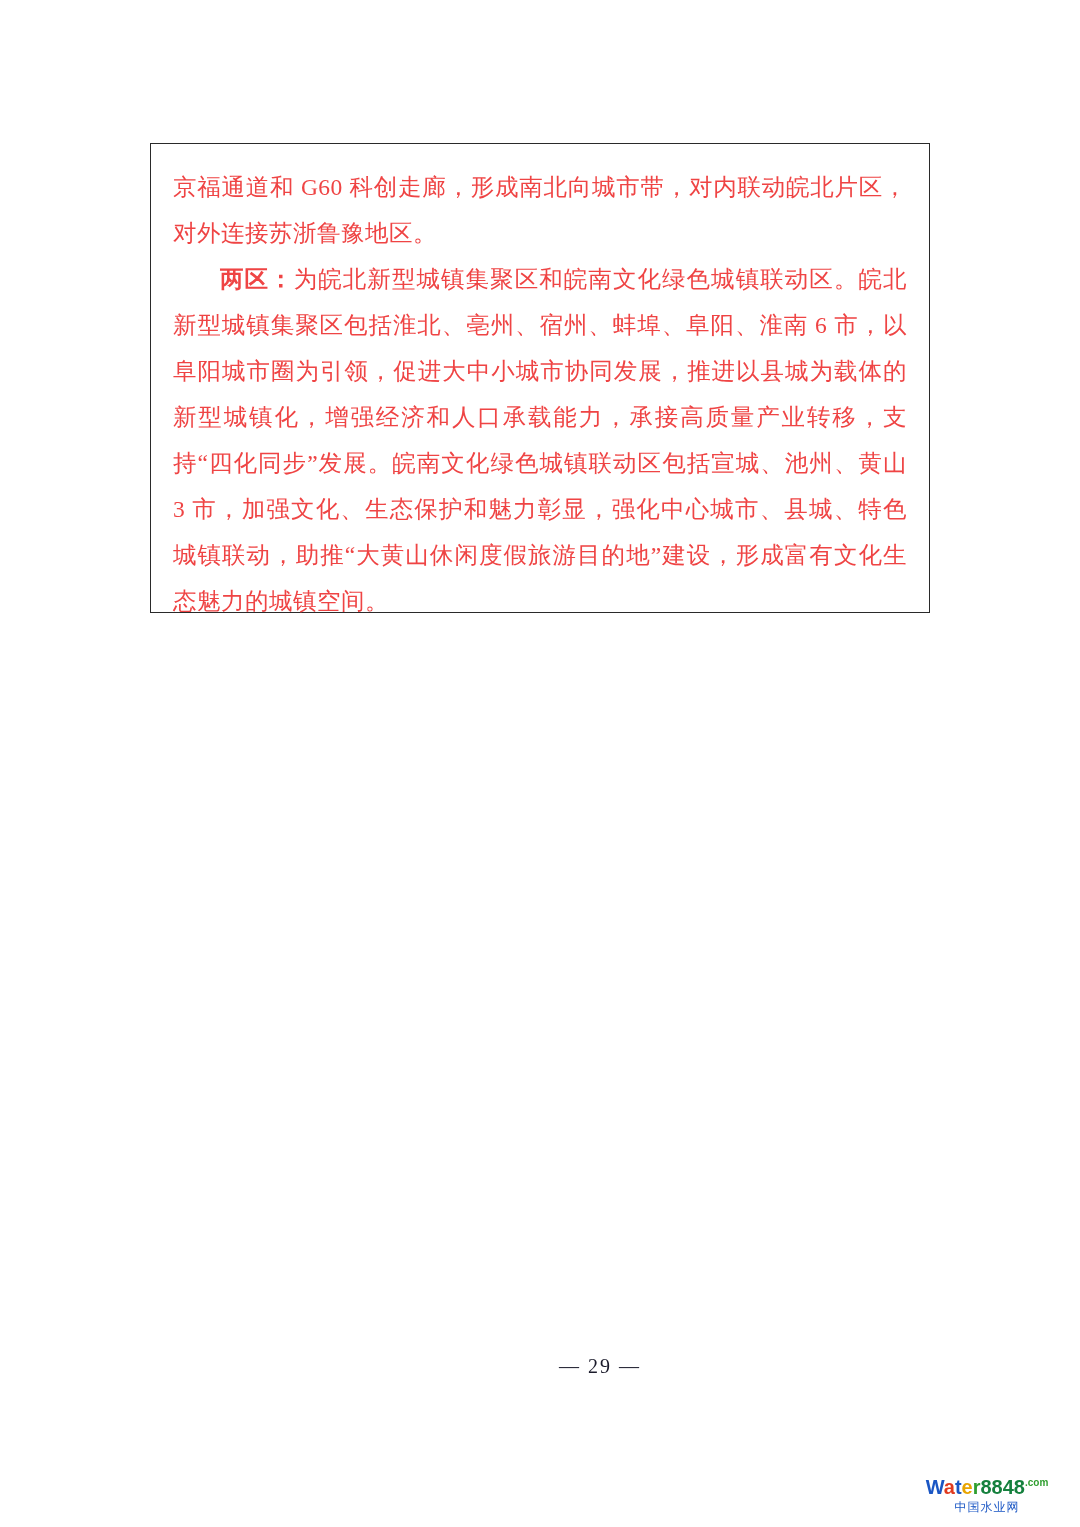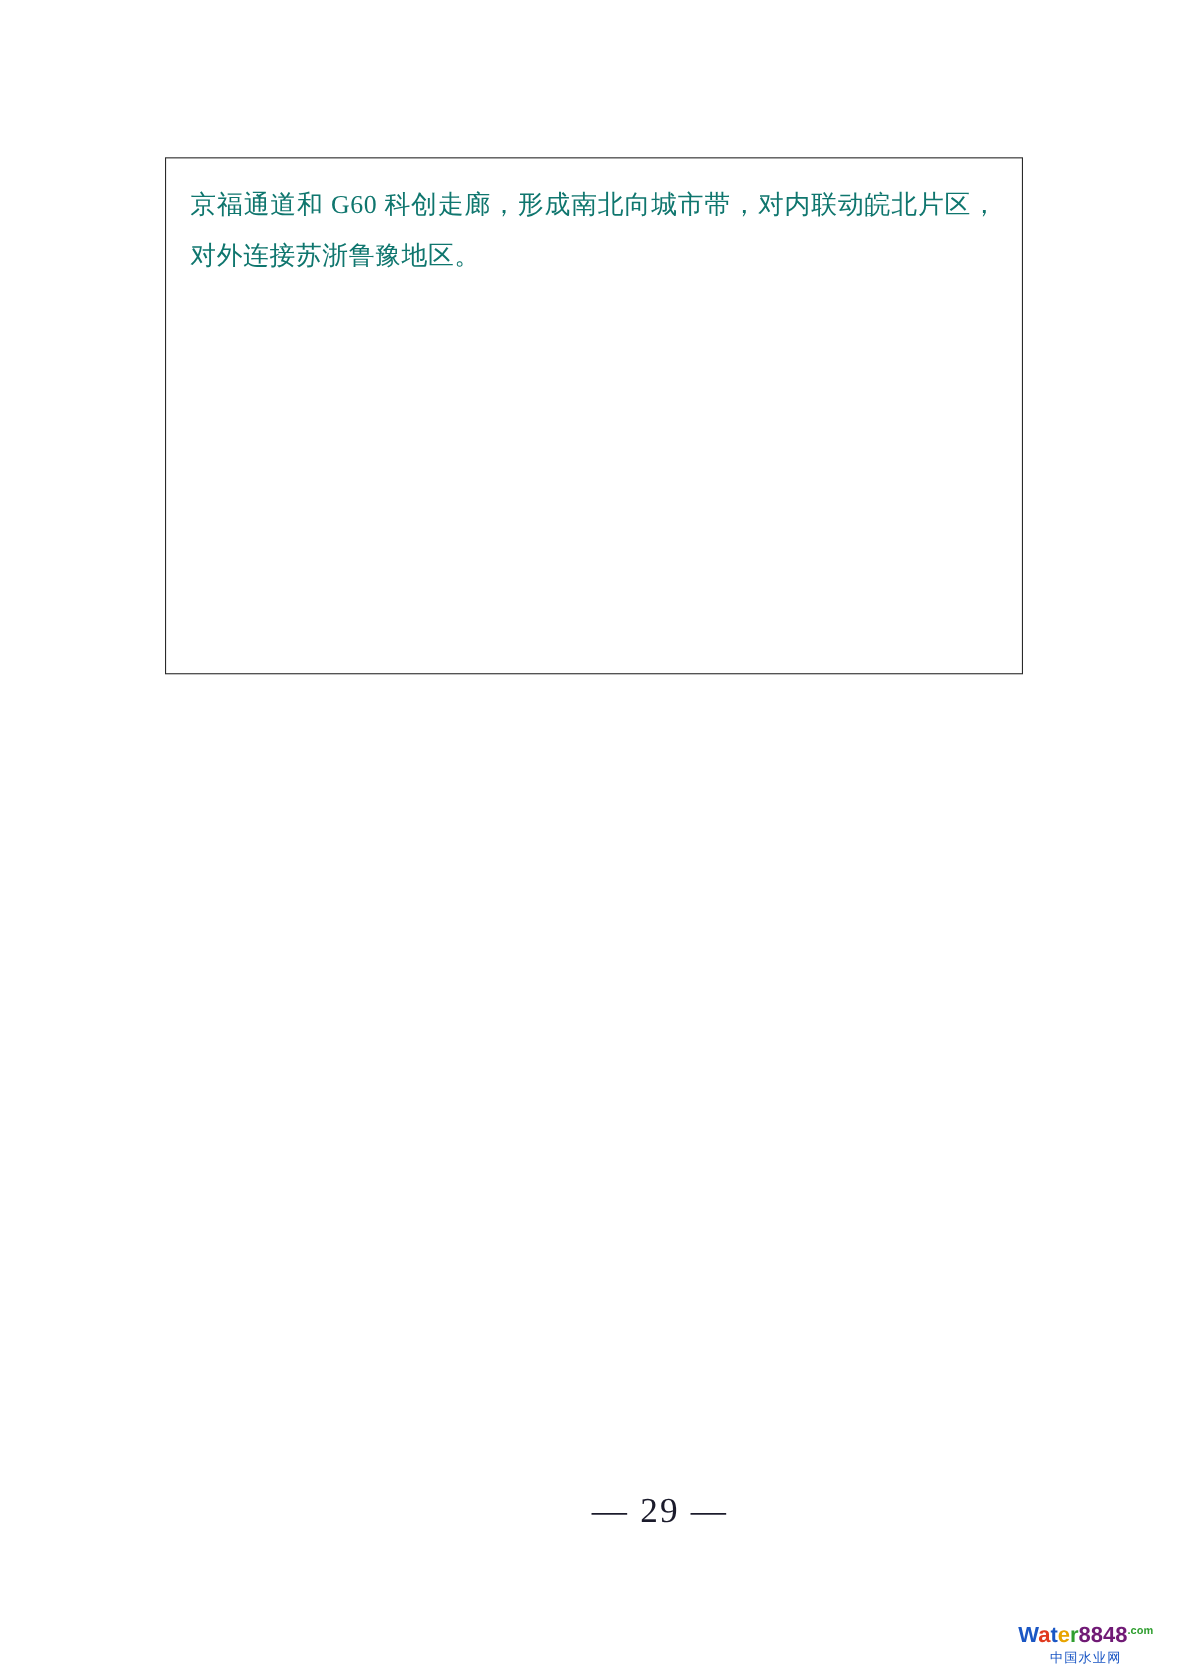--- a/index.html
+++ b/index.html
@@ -25,40 +25,40 @@
     height: 470px;
     border: 1px solid #2a2a2a;
     box-sizing: border-box;
     padding: 20px 22px 10px 22px;
   }
 
   .para {
     margin: 0;
     font-size: 23.5px;
     line-height: 46px;
-    color: #0f766e;
+    color: #ef4444;
     text-align: justify;
     text-justify: inter-ideograph;
     letter-spacing: 0.5px;
   }
   .para.indent {
     text-indent: 2em;
   }
   .para .lead {
     font-weight: bold;
   }
 
   
   .page-number {
     position: absolute;
     left: 0;
     right: 0;
     top: 1355px;
     text-align: center;
-    font-size: 32px;
+    font-size: 20px;
     color: #1b1b2b;
     letter-spacing: 2px;
     padding-left: 120px;
   }
 
   
   .watermark {
     position: absolute;
     right: 18px;
     top: 1476px;
@@ -70,21 +70,21 @@
   .watermark .wm-top {
     font-size: 20px;
     font-weight: bold;
     white-space: nowrap;
   }
   .watermark .wm-w { color: #1a56c4; }
   .watermark .wm-a { color: #e03a1f; }
   .watermark .wm-t { color: #1a56c4; }
   .watermark .wm-e { color: #e8a400; }
   .watermark .wm-r { color: #2f9e2f; }
-  .watermark .wm-num { color: #701a75; }
+  .watermark .wm-num { color: #15803d; }
   .watermark .wm-com {
     font-size: 10px;
     color: #2f9e2f;
     vertical-align: super;
     text-align: right;
   }
   .watermark .wm-bottom {
     font-size: 12px;
     color: #1a56c4;
     letter-spacing: 1px;
@@ -92,20 +92,21 @@
     white-space: nowrap;
   }
 </style>
 </head>
 <body>
 
 <div class="page">
 
   <div class="text-box">
     <p class="para">京福通道和 G60 科创走廊，形成南北向城市带，对内联动皖北片区，对外连接苏浙鲁豫地区。</p>
+    <p class="para indent"><span class="lead">两区：</span><span>为皖北新型城镇集聚区和皖南文化绿色城镇联动区。皖北新型城镇集聚区包括淮北、亳州、宿州、蚌埠、阜阳、淮南 6 市，以阜阳城市圈为引领，促进大中小城市协同发展，推进以县城为载体的新型城镇化，增强经济和人口承载能力，承接高质量产业转移，支持“四化同步”发展。皖南文化绿色城镇联动区包括宣城、池州、黄山 3 市，加强文化、生态保护和魅力彰显，强化中心城市、县城、特色城镇联动，助推“大黄山休闲度假旅游目的地”建设，形成富有文化生态魅力的城镇空间。</span></p>
   </div>
 
   <div class="page-number">— 29 —</div>
 
   <div class="watermark">
     <div class="wm-top"><span class="wm-w">W</span><span class="wm-a">a</span><span class="wm-t">t</span><span class="wm-e">e</span><span class="wm-r">r</span><span class="wm-num">8848</span><span class="wm-com">.com</span></div>
     <div class="wm-bottom">中国水业网</div>
   </div>
 
 </div>

